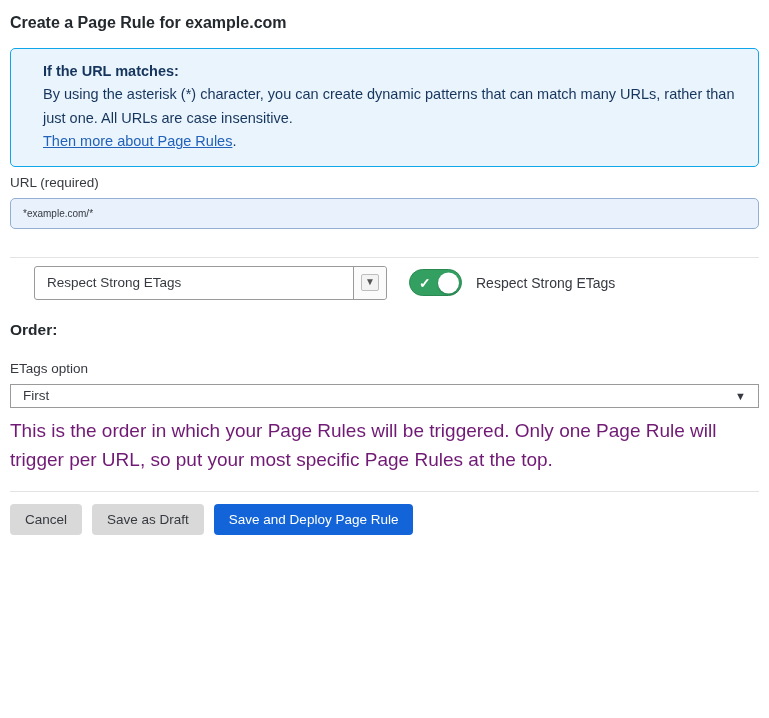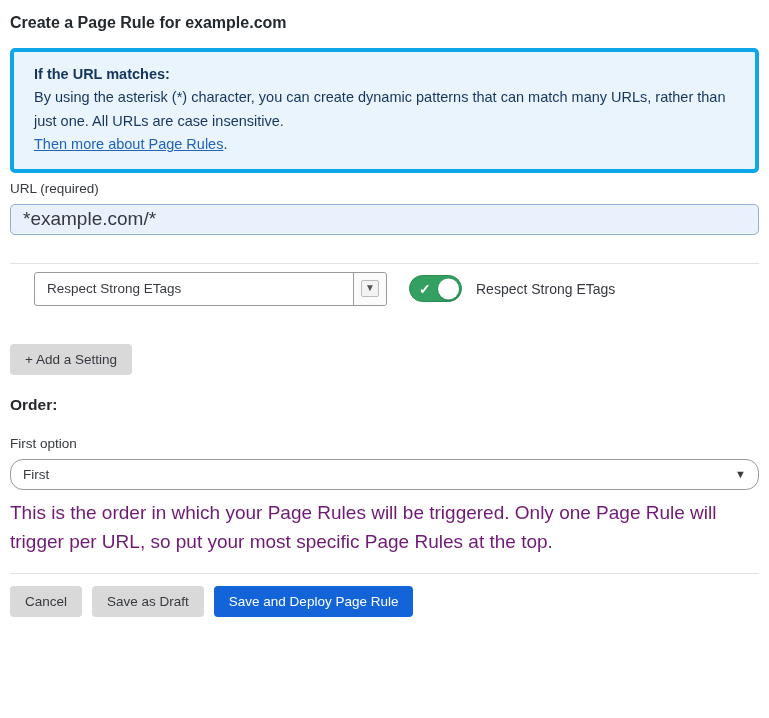--- a/index.html
+++ b/index.html
@@ -14,23 +14,23 @@
   .page-title {
     font-size: 16px;
     font-weight: bold;
     color: #24292e;
     margin-bottom: 16px;
   }
 
   
   .info-box {
     background: #e9f4fd;
-    border: 4px solid #0ea5e9;
+    border: 1px solid #0ea5e9;
     border-radius: 5px;
-    padding: 11px 16px 12px 20px;
+    padding: 11px 16px 12px 32px;
     font-size: 14.5px;
     line-height: 1.62;
     color: #16355c;
   }
   .info-heading { font-weight: bold; }
   .info-body { }
   .info-link {
     color: #2262b8;
     text-decoration: underline;
     cursor: pointer;
@@ -47,21 +47,21 @@
   .url-input {
     display: block;
     width: 100%;
     height: 31px;
     margin-top: 8px;
     background: #e9f1fc;
     border: 1px solid #93afd1;
     border-radius: 5px;
     padding: 0 12px;
     font-family: "Liberation Sans", sans-serif;
-    font-size: 19px;
+    font-size: 10px;
     color: #36393f;
     outline: none;
   }
 
   .divider {
     border: none;
     border-top: 1px solid #e3e3e3;
     margin: 28px 0 0 0;
   }
 
@@ -164,24 +164,24 @@
     font-family: "Liberation Sans", sans-serif;
     font-size: 13.5px;
     color: #36393f;
     cursor: pointer;
   }
 
   
   .select-box {
     margin-top: 8px;
     width: 100%;
-    height: 31px;
+    height: 24px;
     background: #ffffff;
     border: 1px solid #9a9a9a;
-    border-radius: 13px;
+    border-radius: 0;
     display: flex;
     align-items: center;
     justify-content: space-between;
     padding: 0 12px;
     font-size: 13.5px;
     color: #36393f;
     cursor: pointer;
   }
   .select-caret {
     font-size: 11px;
@@ -243,25 +243,24 @@
         <span class="dropdown-caret">▼</span>
       </span>
     </div>
     <div class="toggle">
       <span class="toggle-check">✓</span>
       <span class="toggle-knob"></span>
     </div>
     <span class="toggle-label">Respect Strong ETags</span>
   </div>
 
-  <button class="add-setting-btn">+ Add a Setting</button>
 
   <h2 class="section-heading" style="margin-top:21px;">Order:</h2>
 
-  <label class="field-label" style="margin-top:22px;">First option</label>
+  <label class="field-label" style="margin-top:22px;">ETags option</label>
 
   <div class="select-box">
     <span>First</span>
     <span class="select-caret">▼</span>
   </div>
 
   <p class="help-text">This is the order in which your Page Rules will be triggered. Only one Page Rule will trigger per URL, so put your most specific Page Rules at the top.</p>
 
   <hr class="divider actions-divider">
 

